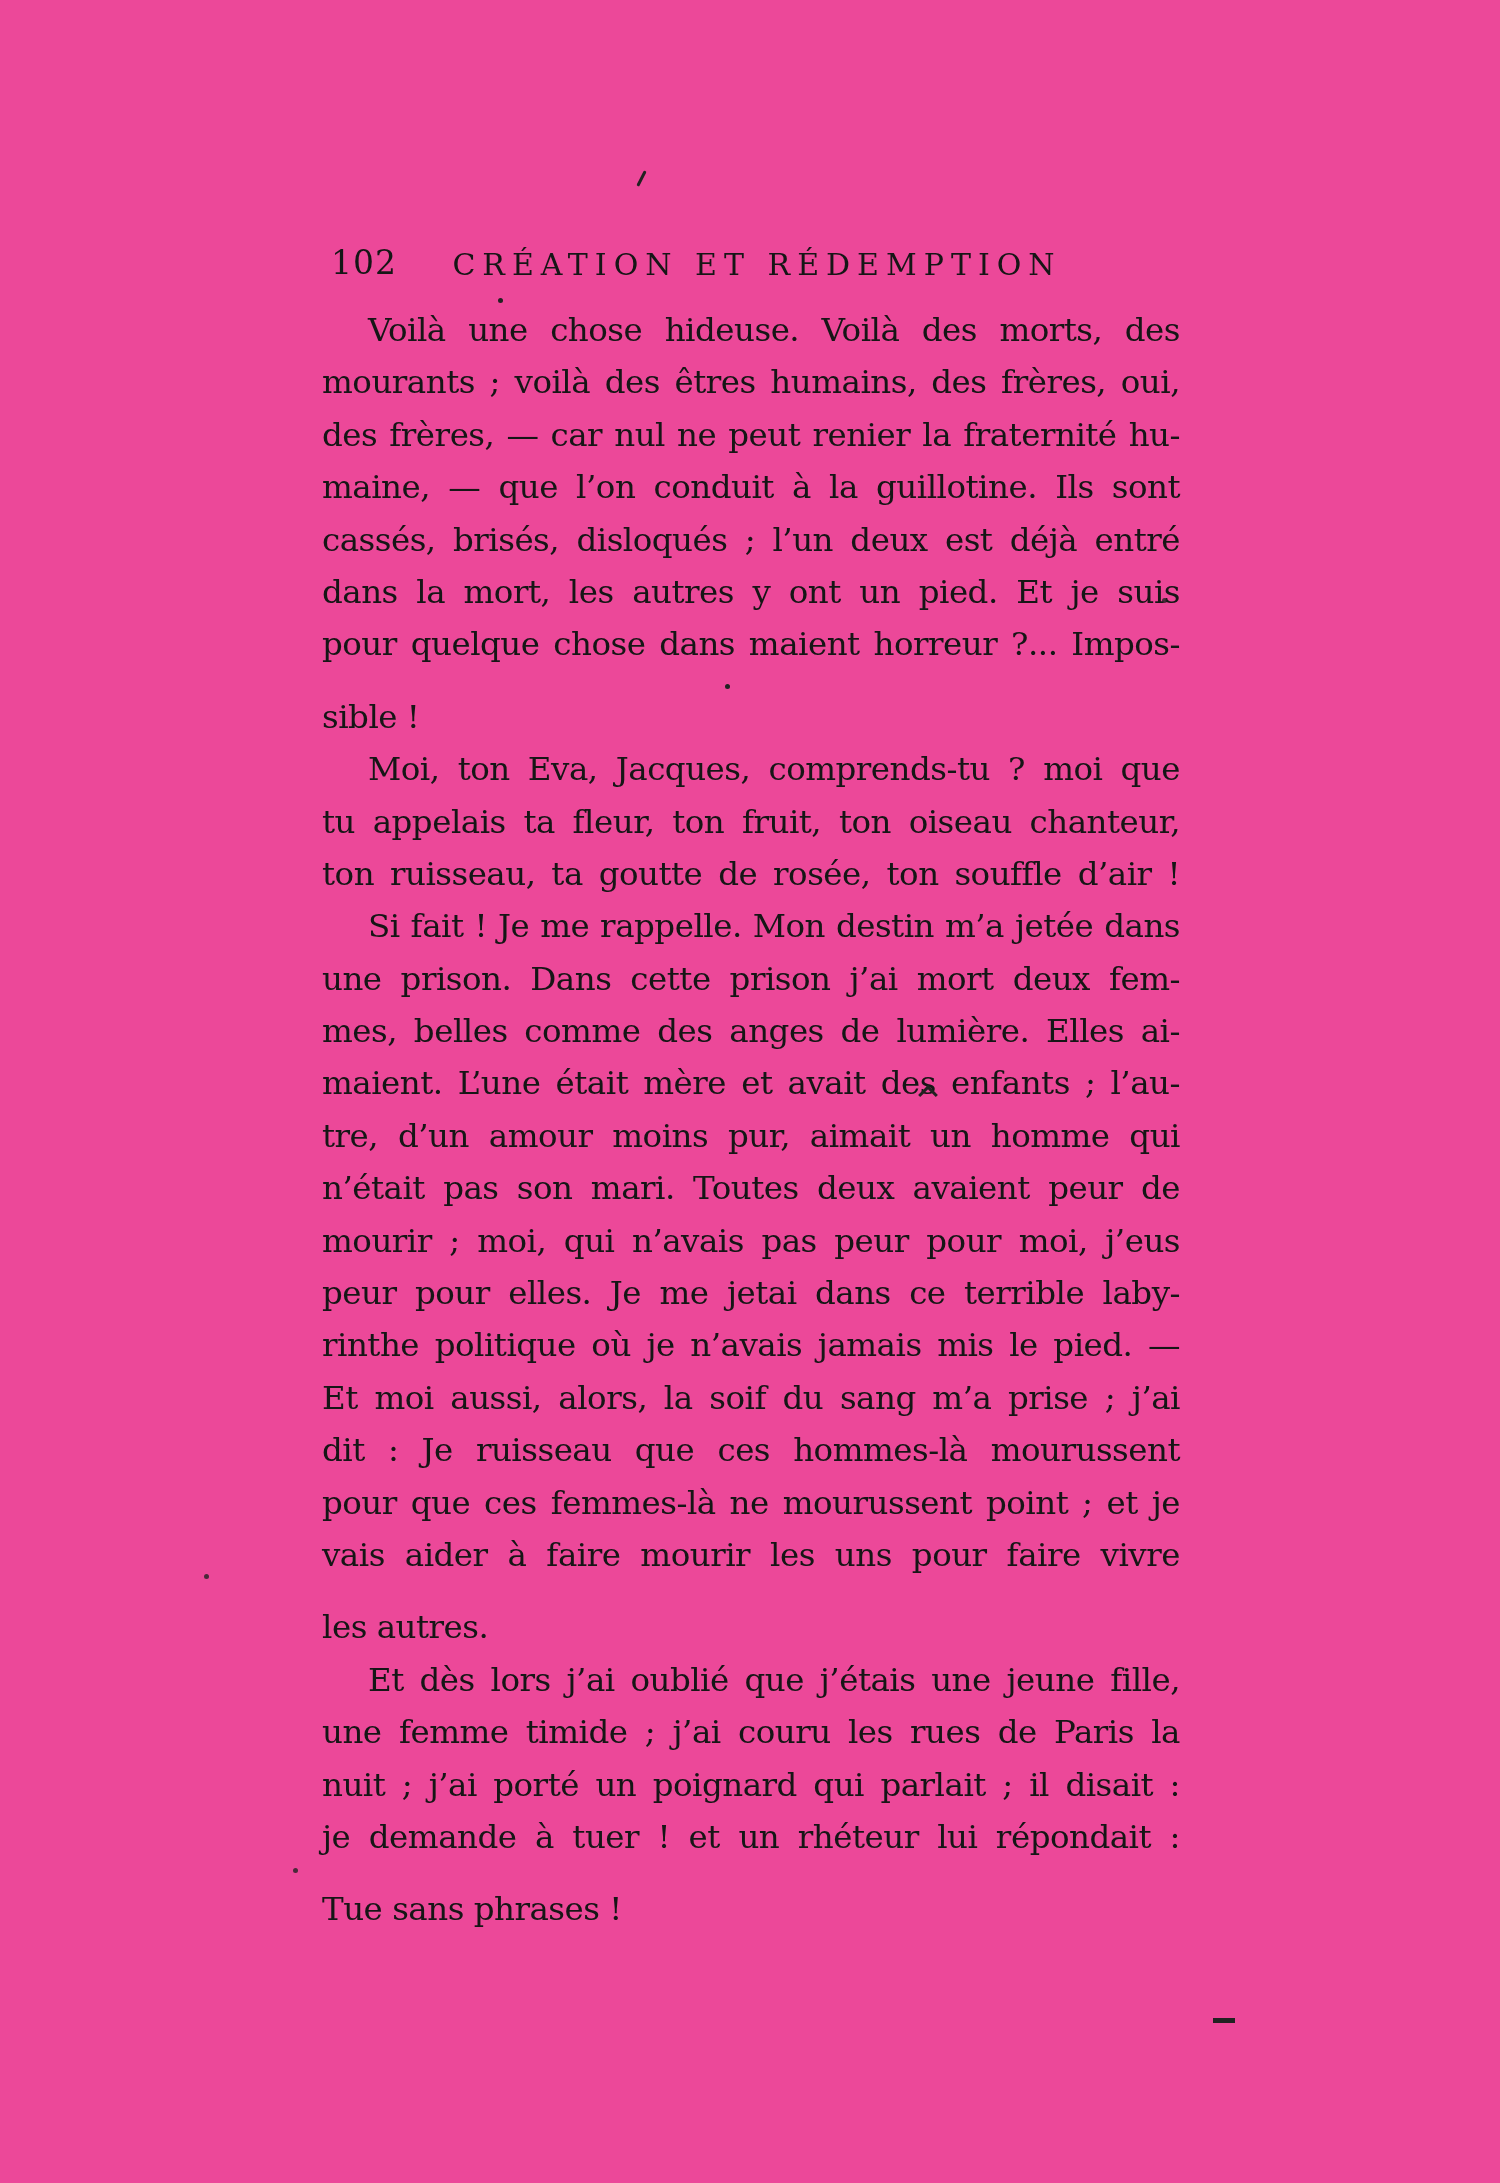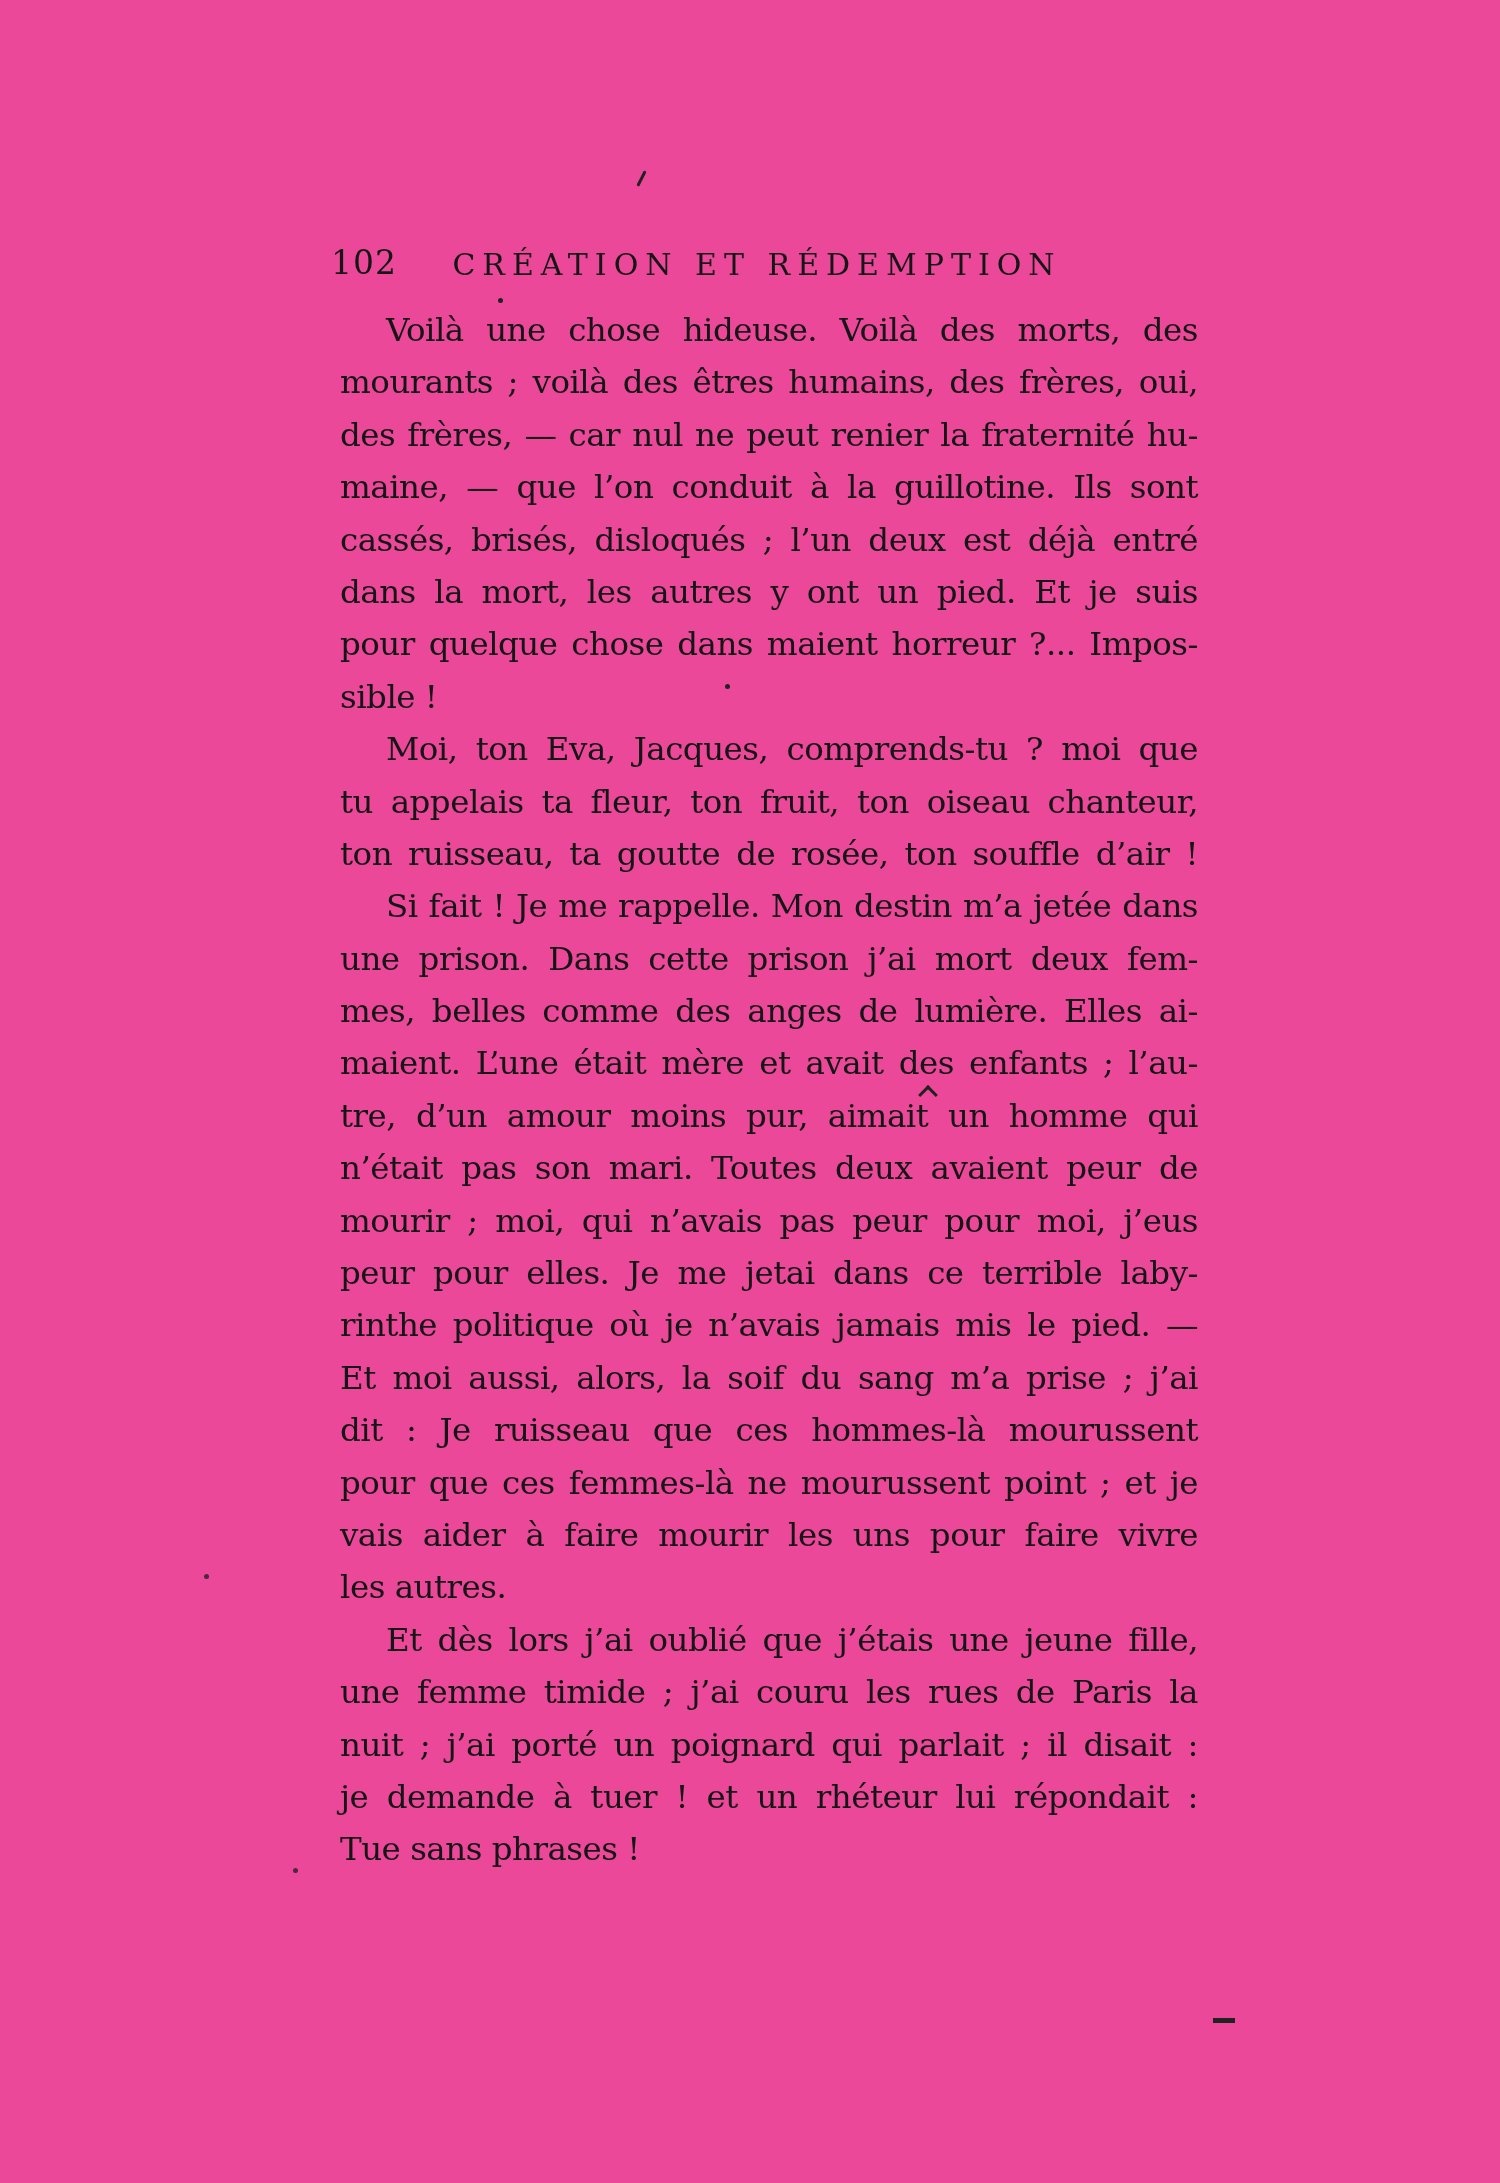--- a/index.html
+++ b/index.html
@@ -17,33 +17,33 @@
     font-size:33px; letter-spacing:1px;
   }
   .header-title {
     position:absolute; left:757px; top:247px;
     transform:translateX(-50%);
     font-size:30px; letter-spacing:7px;
     white-space:nowrap;
     text-align:right;
   }
   .text-block {
-    position:absolute; left:340px; top:304px; width:858px;
+    position:absolute; left:322px; top:304px; width:858px;
   }
   .line {
     font-size:32.5px;
     line-height:52.4px;
     height:52.4px;
     letter-spacing:-0.5px;
     text-align:justify;
     text-align-last:justify;
     overflow:visible;
     white-space:normal;
   }
-  .line.short { text-align-last:left; }
+  .line.short { text-align-last:left;margin-top:20px; }
   .line.indent { text-indent:46px; }
 
   
   .art { position:absolute; background:#222; }
   .art-dot { width:5px; height:5px; border-radius:50%; }
   .art-dot.faint { opacity:.8; }
   .art-stroke { width:3px; height:17px; border-radius:2px; transform:rotate(27deg); }
   .art-caret {
     width:11px; height:11px; background:transparent;
     border-left:3px solid #222; border-top:3px solid #222;

